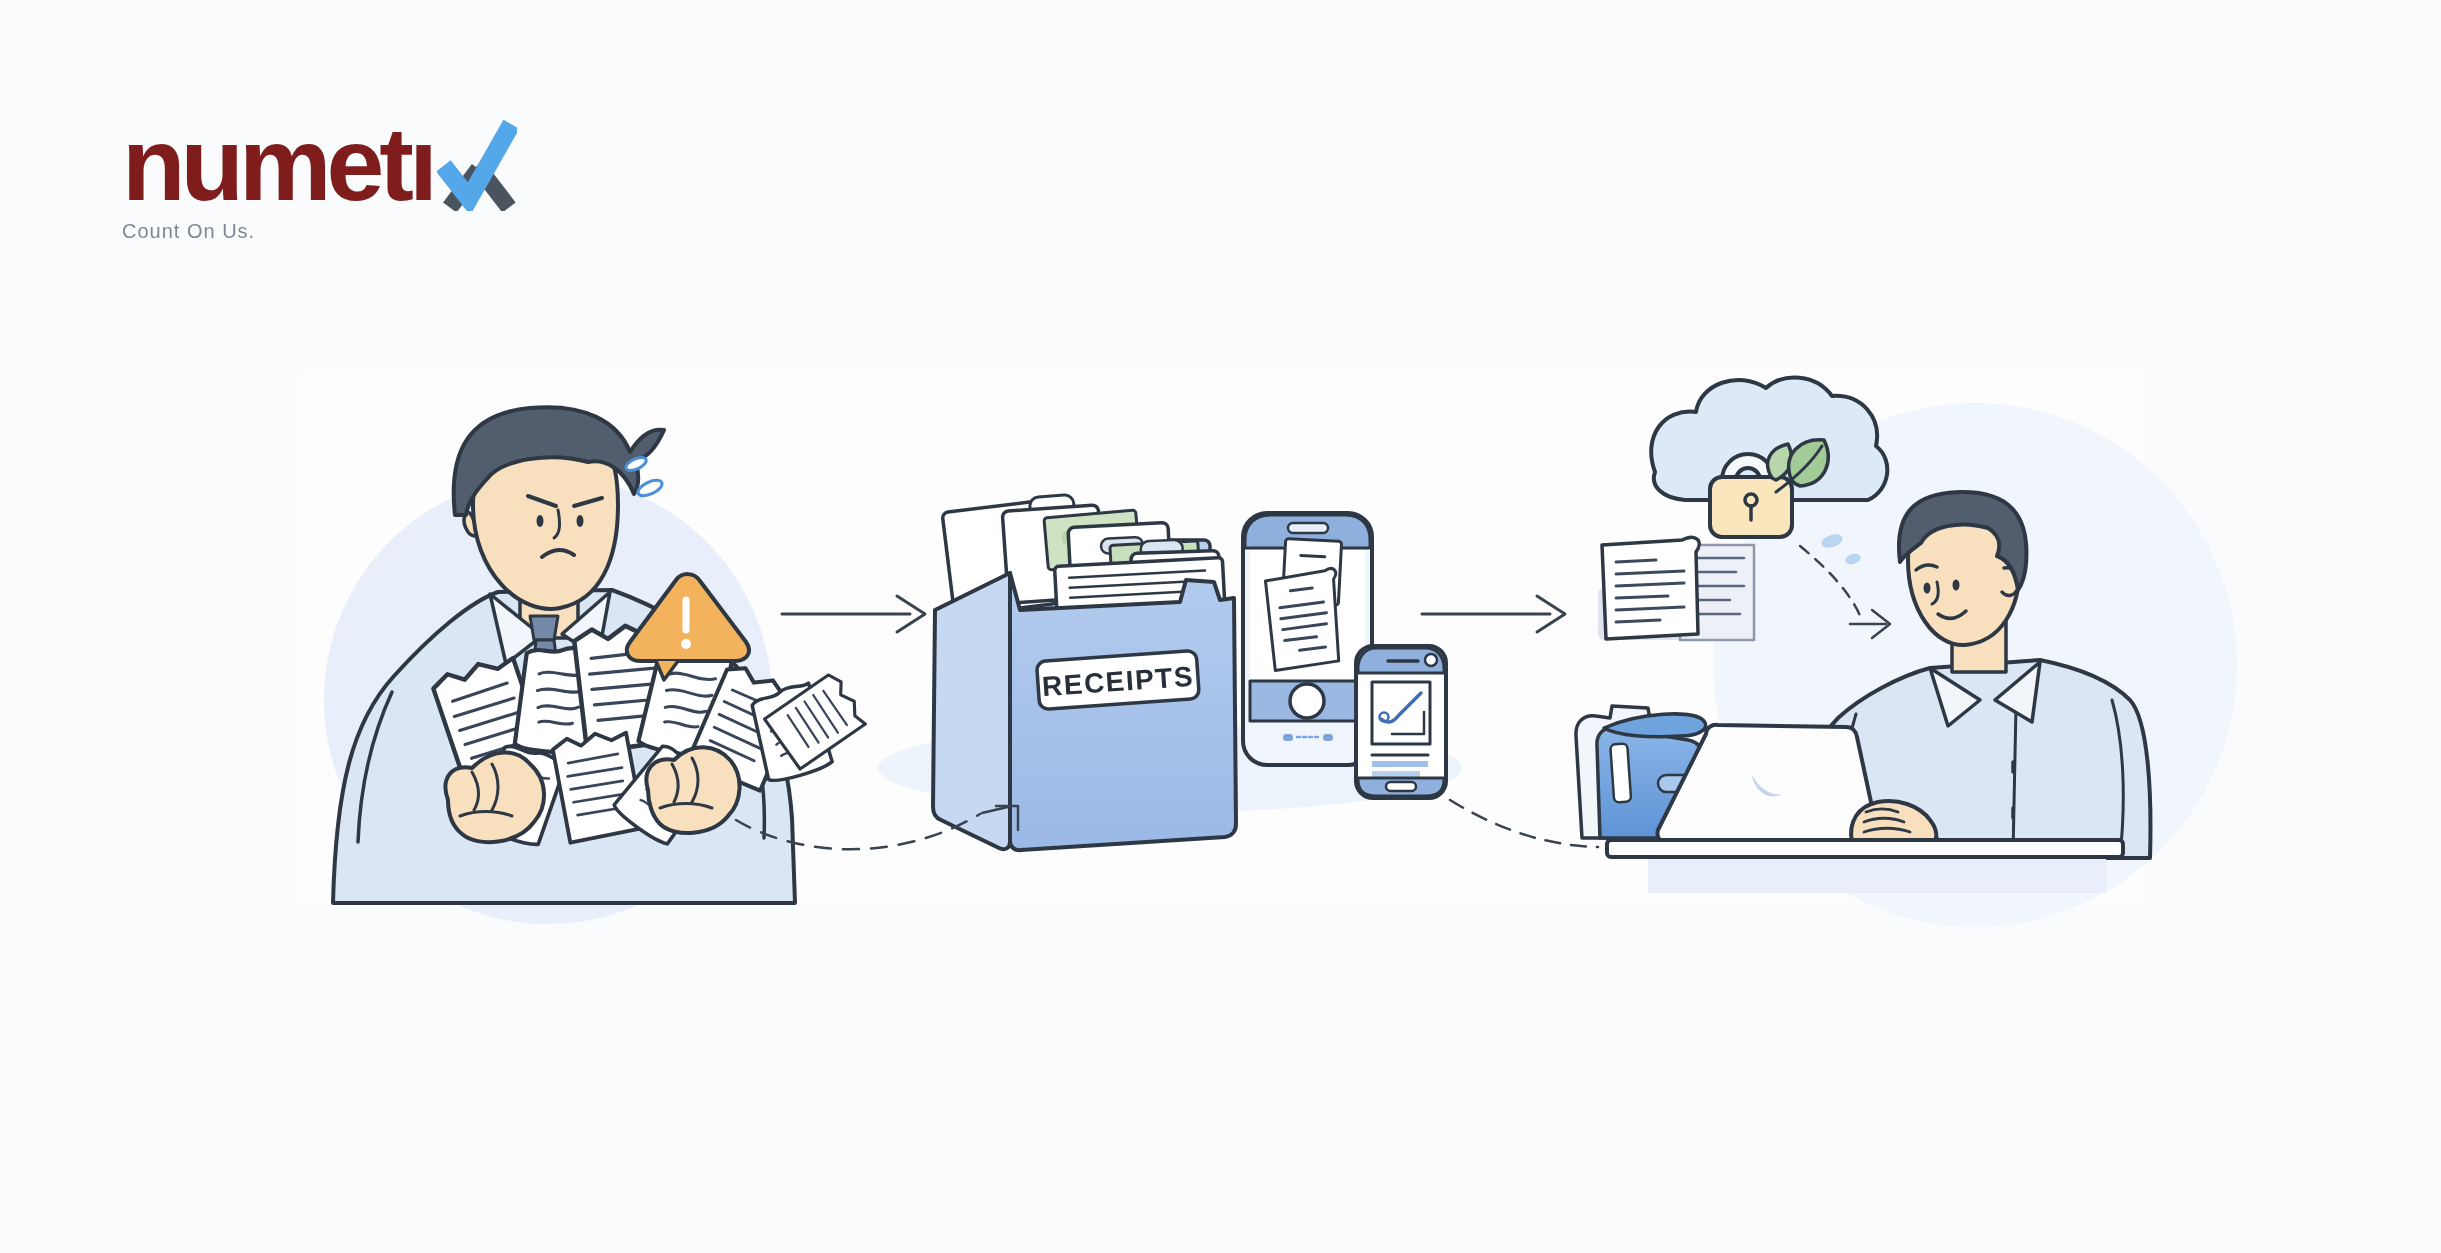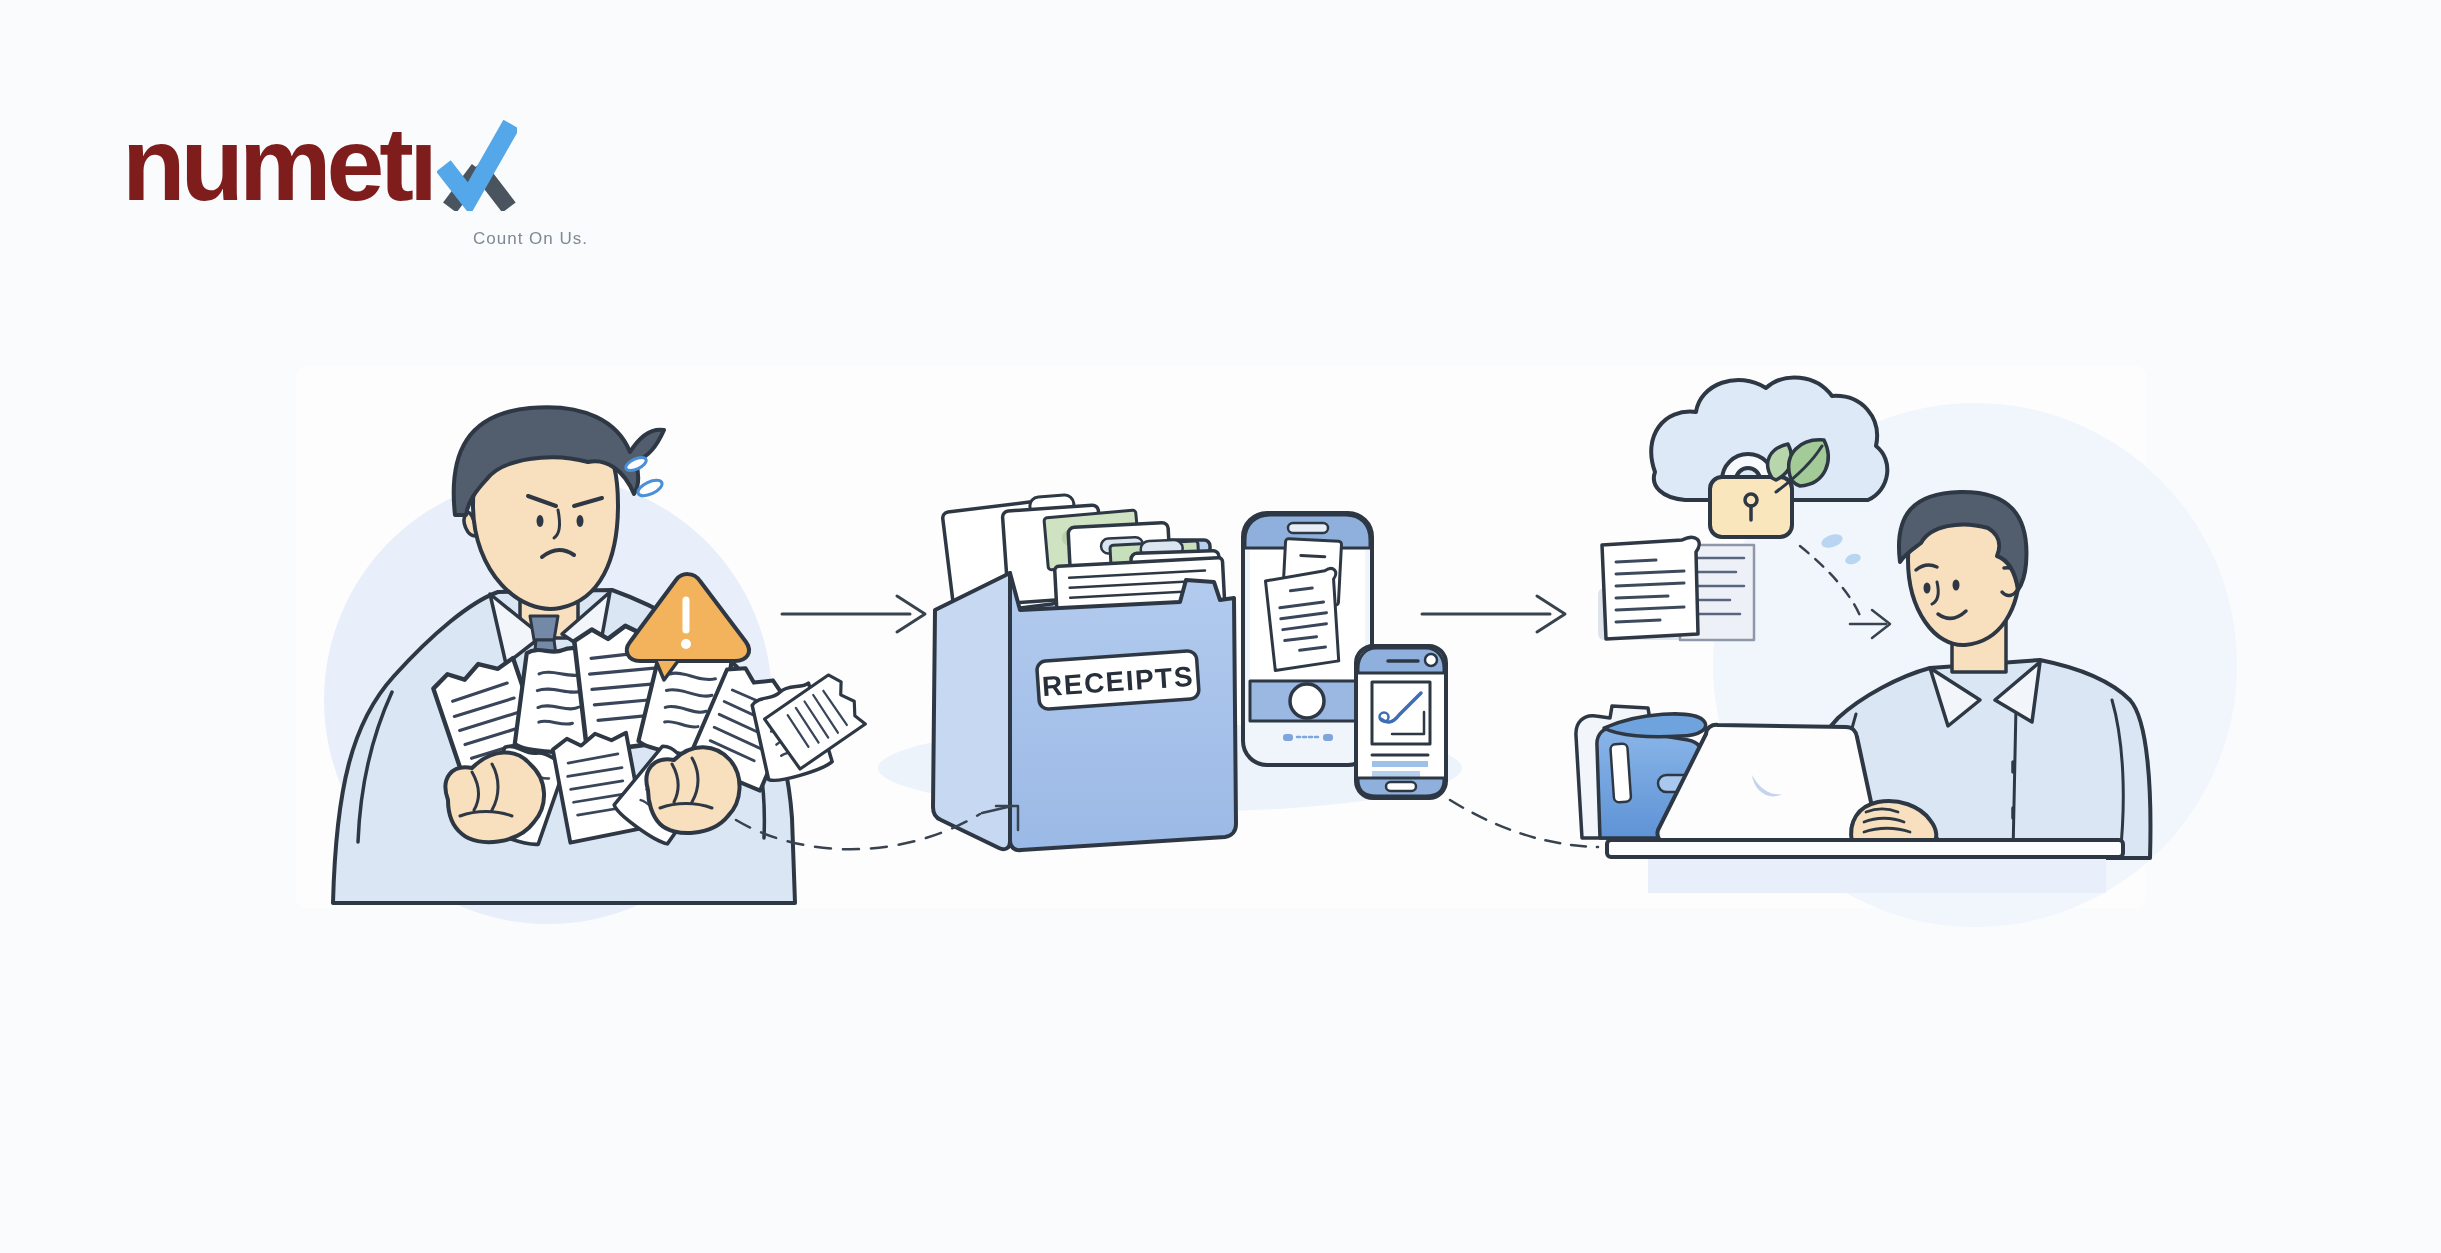--- a/index.html
+++ b/index.html
@@ -15,22 +15,22 @@
   .logo{
     position:absolute;left:122px;top:116px;width:470px;
   }
   .logo-row{display:flex;align-items:flex-end;}
   .wordmark{
     font-size:104px;font-weight:bold;color:#7f1d1d;
     letter-spacing:-5px;line-height:0.92;
   }
   .logo-x{margin-left:4px;margin-bottom:2px;}
   .tagline{
-    text-align:right;font-size:17px;color:#7e8894;
-    margin-top:16px;padding-right:4px;letter-spacing:1px;
+    text-align:left;font-size:20px;color:#7e8894;
+    margin-top:7px;padding-right:4px;letter-spacing:1px;
   }
   svg{display:block;}
   .scene{position:absolute;left:0;top:0;}
   text.box-label{
     font-family:"Liberation Sans", sans-serif;
     font-size:28px;font-weight:600;letter-spacing:1.5px;fill:#262f3a;
   }
 </style>
 </head>
 <body>

